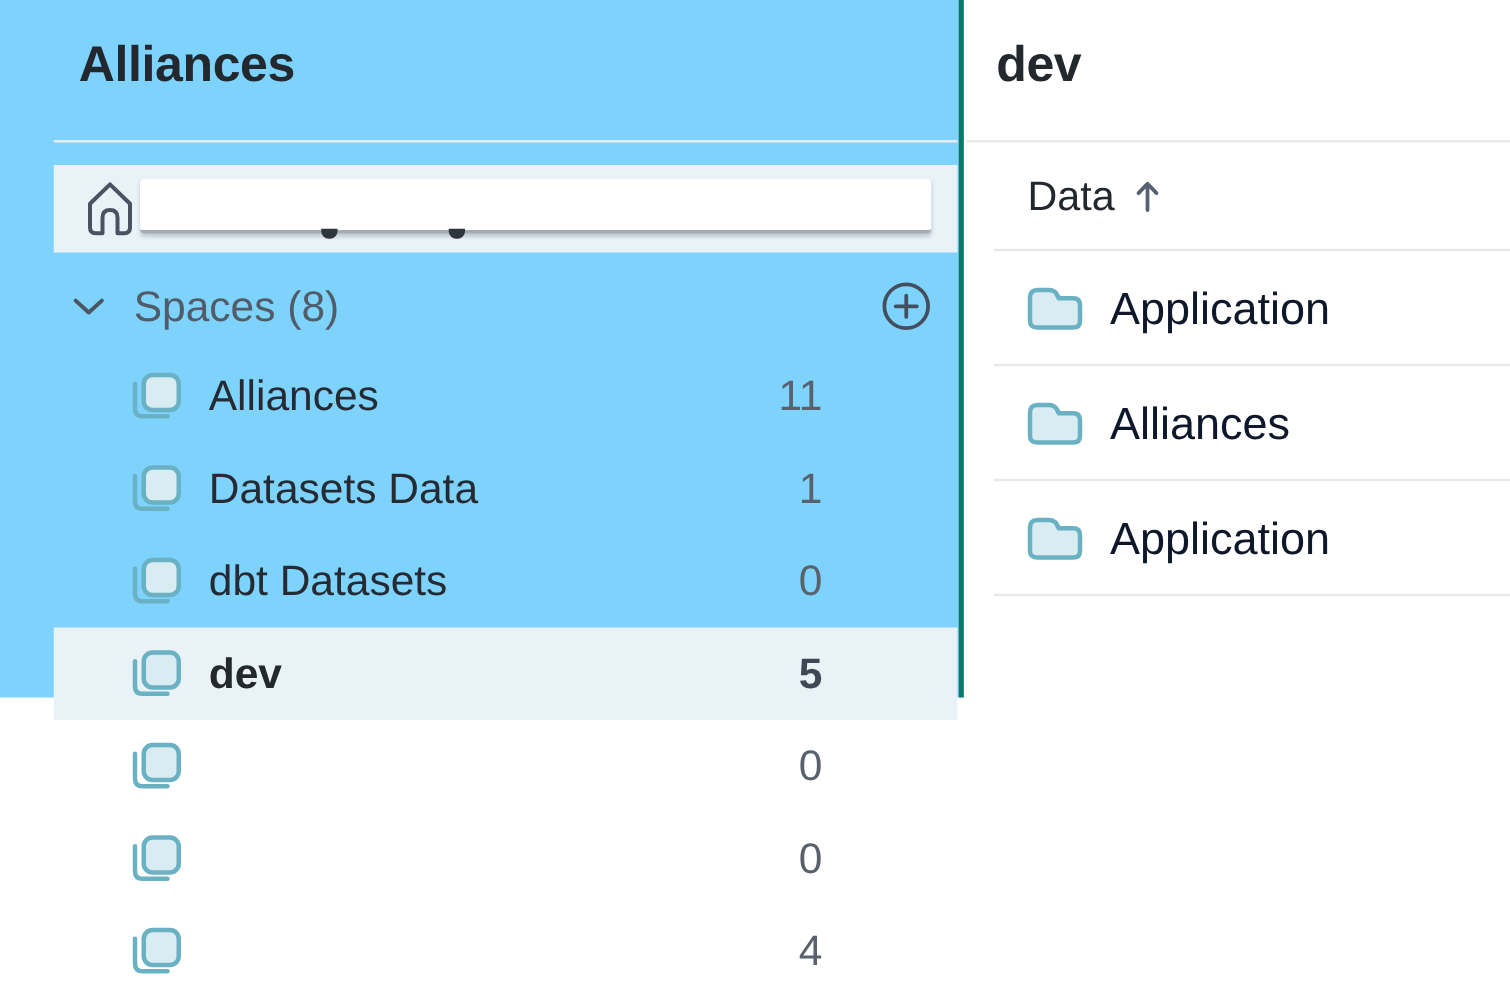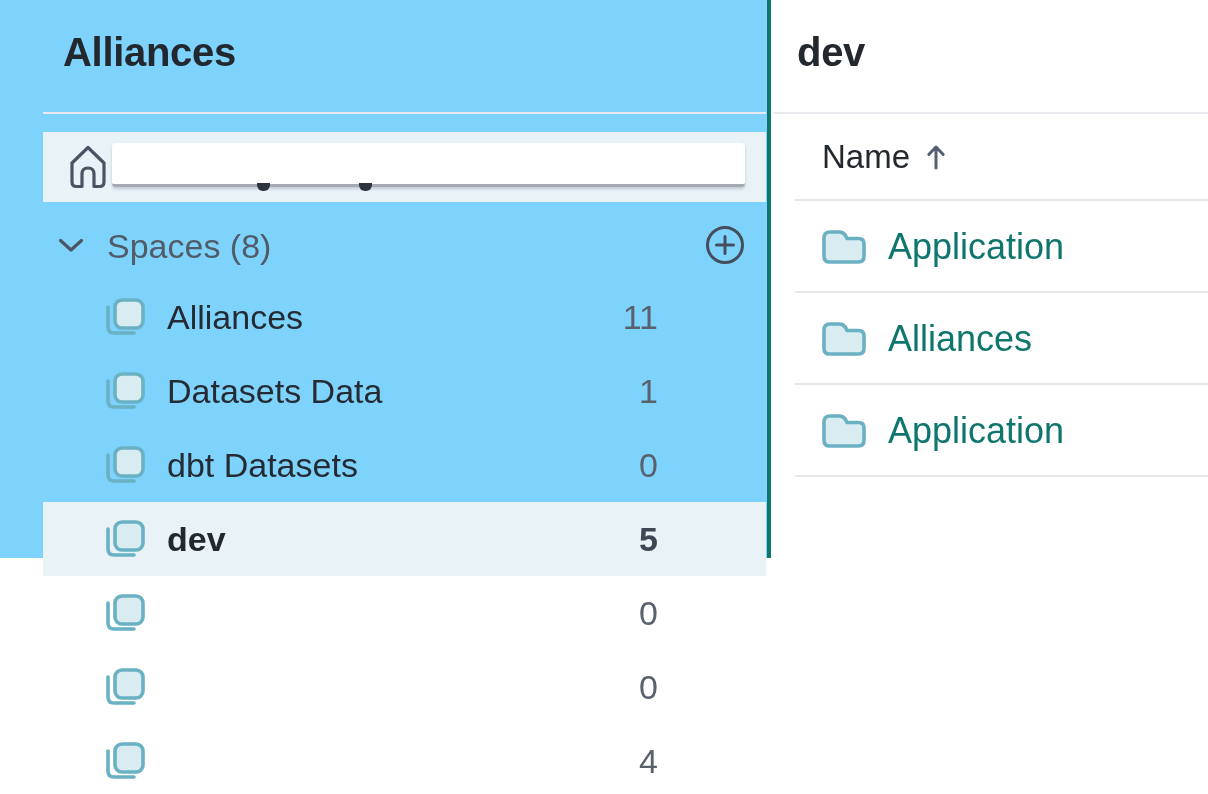--- a/index.html
+++ b/index.html
@@ -38,21 +38,21 @@
   .main-title{position:absolute;left:24px;top:30px;font-size:40px;font-weight:700;letter-spacing:-0.3px;color:#23272e;}
   .main-divider{position:absolute;left:0;top:112px;width:435px;height:2px;background:#e9ebef;}
   .table-header{position:absolute;left:49px;top:114px;height:85px;display:flex;align-items:center;cursor:pointer;}
   .th-label{font-size:33px;font-weight:500;color:#23272e;}
   .th-arrow{margin-left:16px;display:flex;}
   .header-divider{position:absolute;left:22px;top:199px;width:413px;height:2px;background:#e5e8eb;}
   .folder-rows{position:absolute;left:0;top:201px;width:435px;}
   .folder-row{position:relative;display:flex;align-items:center;height:92px;padding-left:47px;cursor:pointer;}
   .folder-row::after{content:"";position:absolute;left:22px;right:0;bottom:0;height:2px;background:#e5e8eb;}
   .folder-row .fr-icon{flex:0 0 auto;display:flex;}
-  .folder-row .fr-label{margin-left:20px;font-size:36px;color:#0f766e;}
+  .folder-row .fr-label{margin-left:20px;font-size:36px;color:#0f172a;}
 </style>
 </head>
 <body>
 
 <div class="screen">
 
   <div class="sidebar">
     <div class="sb-title">Alliances</div>
     <div class="sb-divider"></div>
 
@@ -159,21 +159,21 @@
       </div>
 
     </div>
   </div>
 
   <div class="main">
     <div class="main-title">dev</div>
     <div class="main-divider"></div>
 
     <div class="table-header">
-      <span class="th-label">Name</span>
+      <span class="th-label">Data</span>
       <span class="th-arrow">
         <svg width="20" height="28" viewBox="0 0 20 28" fill="none">
           <path d="M10 25 V5 M2.8 11.5 L10 4 L17.2 11.5" stroke="#566070" stroke-width="3" stroke-linecap="round" stroke-linejoin="round"></path>
         </svg>
       </span>
     </div>
     <div class="header-divider"></div>
 
     <div class="folder-rows">
 

